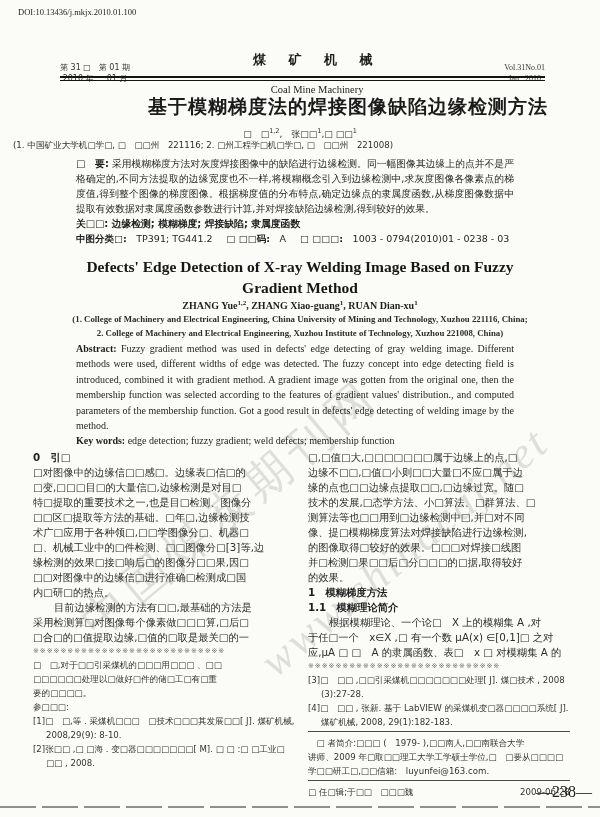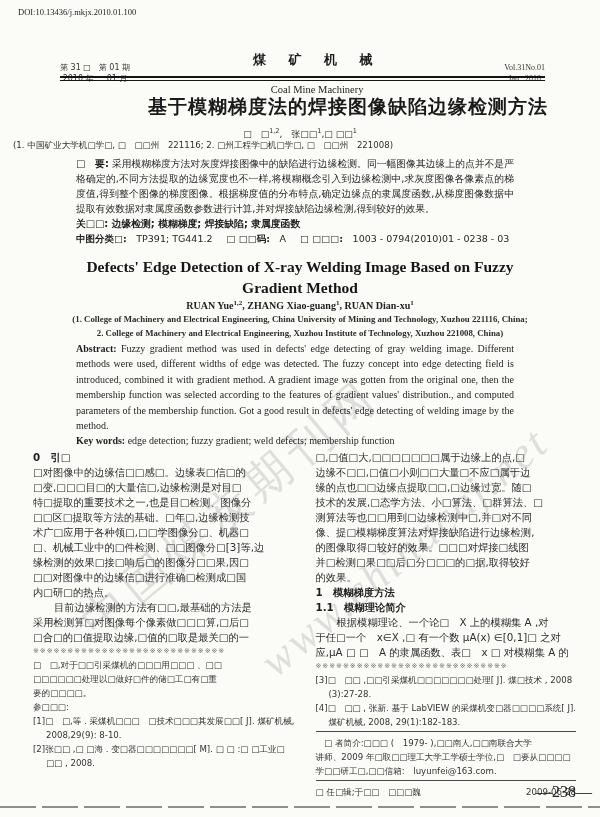--- a/index.html
+++ b/index.html
@@ -47,21 +47,21 @@
             font-size:15.5px;line-height:21px;font-weight:bold;color:#161616;}
   .authors-en{position:absolute;top:299px;left:0;width:100%;text-align:center;
               font-size:10px;font-weight:bold;color:#1e1e1e;}
   .authors-en sup{font-size:7px;}
   .affil-en{position:absolute;top:312px;left:0;width:100%;text-align:center;
             font-size:8.8px;line-height:14px;color:#2c2c2c;font-weight:bold;}
   .abs-en{position:absolute;top:341px;left:76px;width:438px;}
   .abs-en-p{font-size:10px;line-height:15.4px;text-align:justify;color:#242424;}
   .kw-en{font-size:10px;line-height:15.4px;color:#242424;}
   
-  .columns{position:absolute;top:450px;left:33px;width:538px;display:flex;gap:21px;}
+  .columns{position:absolute;top:450px;left:33px;width:538px;display:flex;gap:13px;}
   .col{width:262px;}
   .ln{height:15px;line-height:15px;font-size:10.3px;white-space:pre;color:#2d2d2d;overflow:visible;}
   .ln.indent{padding-left:21px;}
   .ln.h{font-weight:bold;color:#1f1f1f;}
   .ln.fnsep{height:13px;line-height:13px;font-size:7px;letter-spacing:1px;color:#6f6f6f;}
   .ln.fn,.ln.fncont,.ln.bio,.ln.bio2{font-size:8.6px;height:14px;line-height:14px;color:#333;}
   .ln.fncont{padding-left:13px;}
   .ln.rule{height:3px;border-top:1.5px solid #4a4a4a;margin:2px 0 1px 0;}
   .ln.bio2{display:flex;justify-content:space-between;}
   
@@ -104,21 +104,21 @@
       <div class="abs-cn-p"><span class="lbl">□　要:</span> <span>采用模糊梯度方法对灰度焊接图像中的缺陷进行边缘检测。同一幅图像其边缘上的点并不是严格确定的,不同方法提取的边缘宽度也不一样,将模糊概念引入到边缘检测中,求灰度图像各像素点的梯度值,得到整个图像的梯度图像。根据梯度值的分布特点,确定边缘点的隶属度函数,从梯度图像数据中提取有效数据对隶属度函数参数进行计算,并对焊接缺陷边缘检测,得到较好的效果。</span></div>
       <div class="kw-cn"><span class="lbl">关□□:</span> <span>边缘检测; 模糊梯度; 焊接缺陷; 隶属度函数</span></div>
       <div class="clc"><span class="lbl">中图分类□:</span>　<span class="v">TP391; TG441.2</span><span class="lbl">□ □□码:</span>　<span class="v">A</span><span class="lbl">□ □□□:</span>　<span class="v">1003 - 0794(2010)01 - 0238 - 03</span></div>
     </div>
 
     <div class="title-en serif">
       <div>Defects' Edge Detection of X-ray Welding Image Based on Fuzzy</div>
       <div>Gradient Method</div>
     </div>
 
-    <div class="authors-en serif"><span><span>RUAN Yue</span><sup>1,2</sup></span><span><span>, ZHANG Xiao-guang</span><sup>1</sup></span><span><span>, RUAN Dian-xu</span><sup>1</sup></span></div>
+    <div class="authors-en serif"><span><span>ZHANG Yue</span><sup>1,2</sup></span><span><span>, ZHANG Xiao-guang</span><sup>1</sup></span><span><span>, RUAN Dian-xu</span><sup>1</sup></span></div>
 
     <div class="affil-en serif">
       <div>(1. College of Machinery and Electrical Engineering, China University of Mining and Technology, Xuzhou 221116, China;</div>
       <div>2. College of Machinery and Electrical Engineering, Xuzhou Institute of Technology, Xuzhou 221008, China)</div>
     </div>
 
     <div class="abs-en serif">
       <div class="abs-en-p"><span class="lbl">Abstract:</span> <span>Fuzzy gradient method was used in defects' edge detecting of gray welding image. Different methods were used, different widths of edge was detected. The fuzzy concept into edge detecting field is introduced, combined it with gradient method. A gradient image was gotten from the original one, then the membership function was selected according to the features of gradient values' distribution., and computed parameters of the membership function. Got a good result in defects' edge detecting of welding image by the method.</span></div>
       <div class="kw-en"><span class="lbl">Key words:</span> <span>edge detection; fuzzy gradient; weld defects; membership function</span></div>
     </div>

